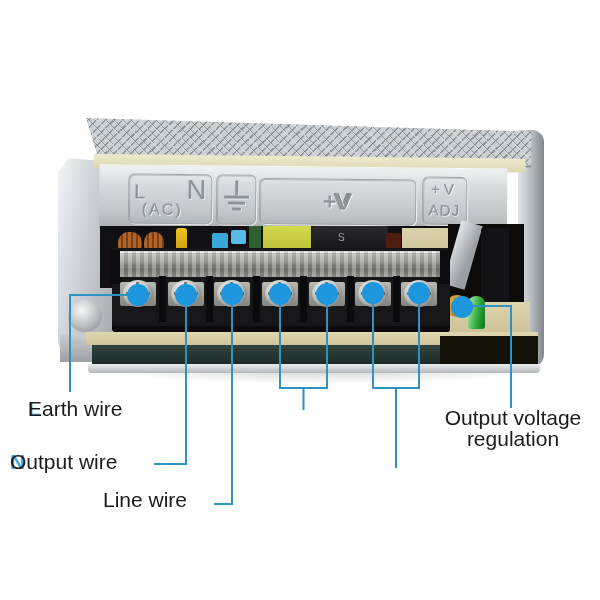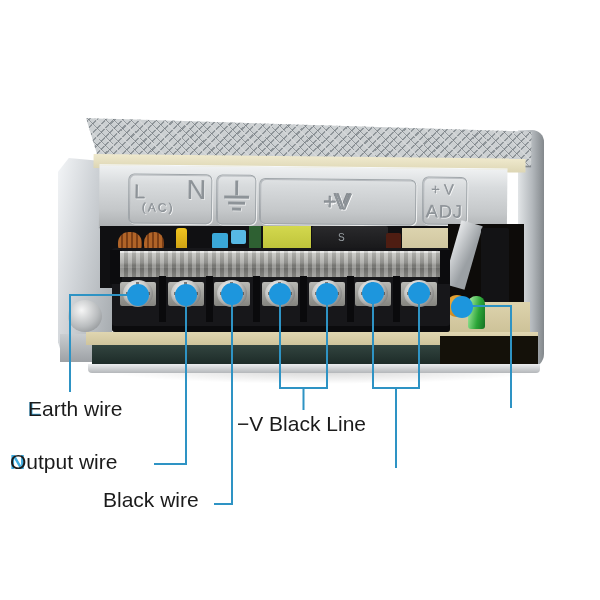--- a/index.html
+++ b/index.html
@@ -22,36 +22,36 @@
     background:linear-gradient(180deg,#eff1f2 0%,#d8dbdd 30%,#c4c7c9 72%,#adb0b2 100%);
     border-top:1px solid #f6f8f9;border-bottom:1px solid #8e9296;}
 
   .stamp-box{border:1.5px solid #a0a6aa;border-radius:6px;
     box-shadow:1px 1px 0 rgba(255,255,255,.75), inset 1px 1px 0 rgba(110,116,122,.35);}
   .stamp{color:#8d9398;text-shadow:.7px .7px 0 rgba(255,255,255,.85), -.5px -.5px 0 rgba(95,100,106,.45);
     white-space:nowrap;}
 
   .box-ac{left:29px;top:8px;width:84px;height:50px;}
   .ac-l{left:5px;top:6px;font-size:20px;}
-  .ac-label{left:13px;top:26px;font-size:12px;letter-spacing:2px;text-align:center;}
+  .ac-label{left:13px;top:26px;font-size:16px;letter-spacing:2px;text-align:center;}
   .ac-n{right:5px;top:0px;font-size:27px;}
 
   .box-earth{left:117px;top:8px;width:40px;height:50px;}
   .earth-sym span{position:absolute;background:#8d9398;box-shadow:.7px .7px 0 rgba(255,255,255,.8);}
   .e-stem{left:18px;top:5px;width:3px;height:15px;}
   .e-b1{left:7px;top:20px;width:25px;height:3px;}
   .e-b2{left:11px;top:26px;width:17px;height:3px;}
   .e-b3{left:15px;top:32px;width:9px;height:3px;}
 
   .box-out{left:160px;top:11px;width:157px;height:46px;display:flex;align-items:center;justify-content:space-around;}
   .box-out .stamp{position:static;font-size:23px;}
 
   .box-adj{left:323px;top:8px;width:45px;height:48px;text-align:center;}
   .adj-1{left:0;right:0;top:3px;font-size:15px;letter-spacing:4px;}
-  .adj-2{left:0;right:0;top:24px;font-size:18px;letter-spacing:1px;}
+  .adj-2{left:0;right:0;top:24px;font-size:15px;letter-spacing:1px;}
 
   
   .interior{left:100px;top:226px;width:424px;height:62px;background:#101012;}
   .coil{background:repeating-linear-gradient(90deg,#b06428 0 3px,#7c3f16 3px 5px);border-radius:45%;}
   .coil1{left:118px;top:232px;width:24px;height:24px;}
   .coil2{left:144px;top:232px;width:20px;height:24px;}
   .ycap{left:176px;top:228px;width:11px;height:26px;background:linear-gradient(180deg,#f0c420,#c89a10);border-radius:3px;}
   .bluebit1{left:212px;top:233px;width:16px;height:16px;background:#3aa8d8;border-radius:2px;}
   .bluebit2{left:231px;top:230px;width:15px;height:14px;background:#57b9e4;border-radius:2px;}
   .greenpcb{left:249px;top:226px;width:12px;height:26px;background:#2e6032;}
@@ -228,16 +228,16 @@
   </svg>
 
   <div class="lab lab-live">
     <span class="prefix">L</span>
       <span>Earth wire</span>
   </div>
   <div class="lab lab-neutral">
     <span class="prefix">N</span>
       <span>Output wire</span>
   </div>
-  <div class="lab lab-earth">Black wire</div>
-  <div class="lab lab-neg">−V Black Line</div>
+  <div class="lab lab-earth">Line wire</div>
+  <div class="lab lab-ovr">Output voltage regulation</div>
 
 </div>
 
 </body></html>

